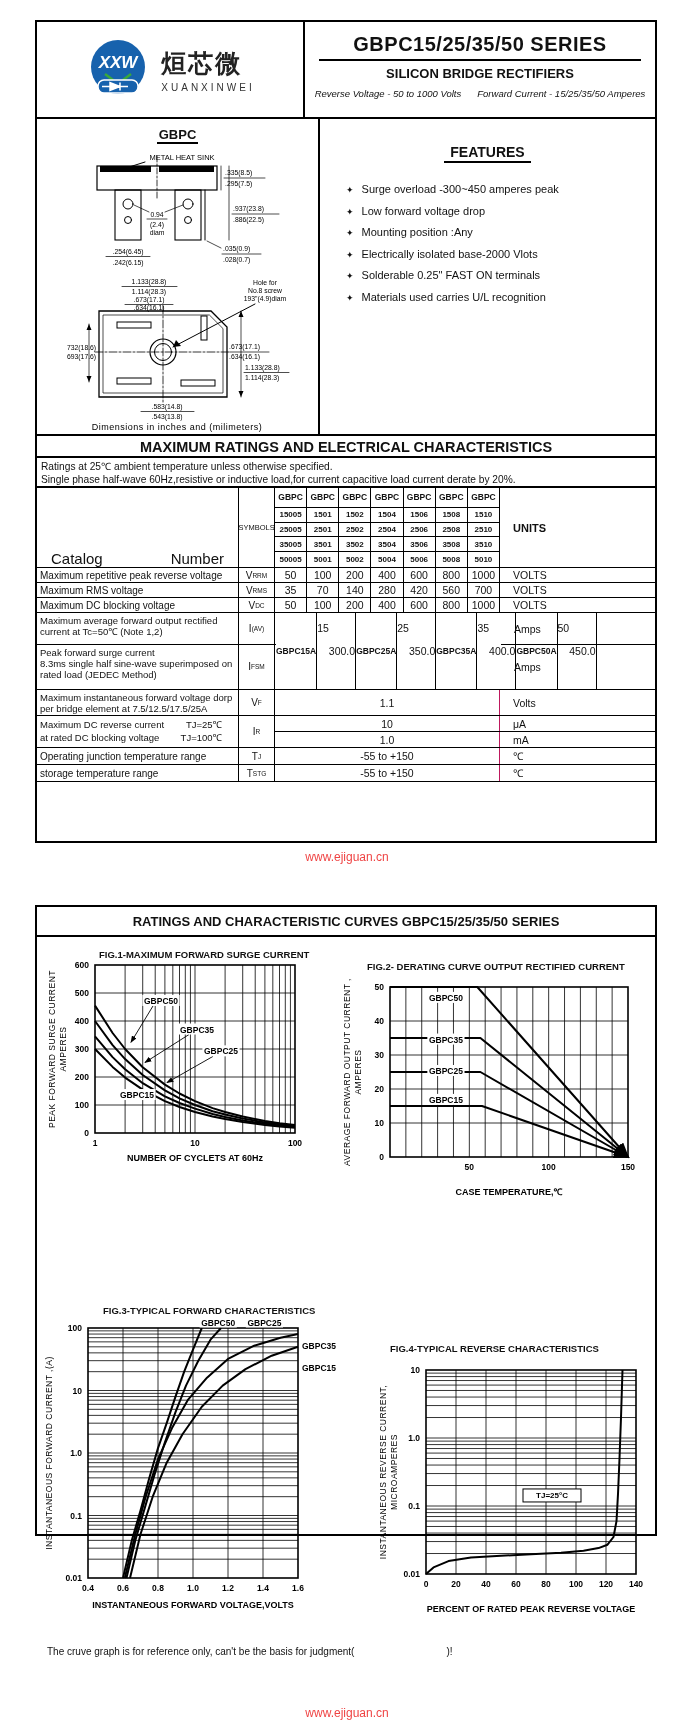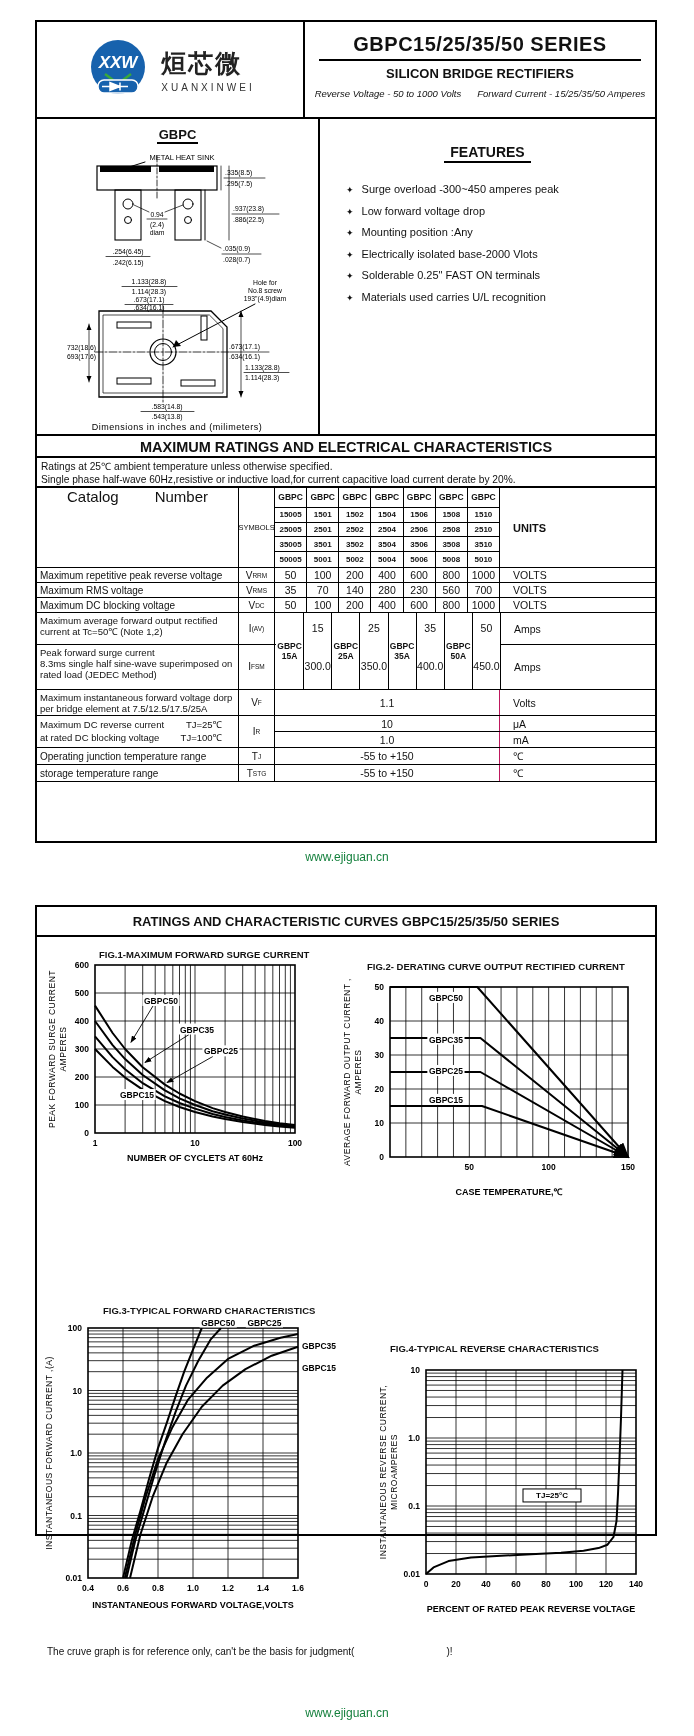--- a/index.html
+++ b/index.html
@@ -1,21 +1,21 @@
 <!DOCTYPE html>
 <html><head>
 <meta charset="utf-8">
 <style>
   *{box-sizing:border-box;margin:0;padding:0}
   html,body{background:#fff}
   body{width:694px;height:1736px;position:relative;font-family:"Liberation Sans",sans-serif;color:#111}
   .page{position:absolute;left:35px;width:622px;border:2px solid #000;background:#fff}
   #page1{top:20px;height:823px}
   #page2{top:905px;height:631px}
-  .site-foot{position:absolute;width:694px;text-align:center;font-size:12px;color:#15803d}
+  .site-foot{position:absolute;width:694px;text-align:center;font-size:12px;color:#ef4444}
   #foot1{top:850px}#foot2{top:1706px}
 
   
   .p1h{display:flex;height:97px;border-bottom:2px solid #000}
   .logo-cell{width:266px;display:flex;align-items:center;justify-content:center;gap:6px}
   .brand-cn{font-size:25px;font-weight:bold;letter-spacing:2px;color:#222}
   .brand-en{font-size:10px;letter-spacing:3px;color:#333;margin-top:2px}
   .title-cell{flex:1;border-left:2px solid #000;text-align:center;padding-top:11px}
   .series-title{font-size:20px;font-weight:bold;letter-spacing:.5px}
   .title-rule{height:2px;background:#000;margin:3px 14px 5px}
@@ -42,40 +42,40 @@
   
   .tbl{font-size:10px}
   .trow,.cat{display:flex;border-bottom:1px solid #000}
   .c-desc{width:202px;border-right:1px solid #000;padding-left:3px}
   .c-sym{width:36px;border-right:1px solid #000;display:flex;align-items:center;justify-content:center}
   .c-sym sub{font-size:6.5px}
   .c-vals{width:225px;display:flex}
   .vcell{flex:1;border-right:1px solid #000;display:flex;align-items:center;justify-content:center;font-size:10.5px}
   .c-unit{flex:1;display:flex;align-items:center;padding-left:13px;font-size:10.5px}
   .cat{height:80px}
-  .cat .c-desc{display:flex;align-items:flex-start;justify-content:space-between;padding:0 30px;font-size:15px}
+  .cat .c-desc{display:flex;align-items:flex-end;justify-content:space-between;padding:0 14px;font-size:15px}
   .cat .c-sym{font-size:7.5px}
   .cat .c-unit{font-weight:bold;font-size:11px}
   .cat-grid{width:225px;display:flex;flex-direction:column}
   .prow{display:flex;height:15px;border-bottom:1px solid #000}
   .prow.fam{height:20px}
   .prow:last-child{border-bottom:0}
   .pcell{flex:1;border-right:1px solid #000;display:flex;align-items:center;justify-content:center;font-size:8px;font-weight:bold}
   .prow.fam .pcell{font-size:8.5px}
   .r15{height:15px}.r15 .c-desc{display:flex;align-items:center}
   .r17{height:17px}.r17 .c-desc{display:flex;align-items:center}
   .multiline{padding-top:2px;line-height:11px;font-size:9.5px}
   
   .combined{display:flex;border-bottom:1px solid #000;height:77px}
   .left-stack{display:flex;flex-direction:column;width:239px}
   .left-stack .lrow{display:flex}
   .left-stack .lrow:first-child{height:32px;border-bottom:1px solid #000}
   .left-stack .lrow:last-child{height:45px}
   .combo{width:225px;display:flex}
-  .subcol{flex:1;border-right:1px solid #000;display:flex;flex-direction:column}
+  .subcol{flex:1;border-right:1px solid #000;display:flex;flex-direction:row}
   .subcol.fam{justify-content:center;align-items:center;font-weight:bold;font-size:8.5px;line-height:10px}
   .subcol.num span:first-child{height:30px;display:flex;align-items:center;justify-content:center;font-size:10.5px}
   .subcol.num span:last-child{flex:1;display:flex;align-items:center;justify-content:center;font-size:10.5px}
   .unit-stack{flex:1;display:flex;flex-direction:column}
   .unit-stack div{display:flex;align-items:center;padding-left:13px;font-size:10.5px}
   .unit-stack div:first-child{height:32px;border-bottom:1px solid #000}
   .unit-stack div:last-child{flex:1}
   .vf{height:26px}
   .single-val{width:225px;border-right:1px solid #be185d;display:flex;align-items:center;justify-content:center;font-size:10.5px}
   .ir{height:32px}
@@ -317,21 +317,21 @@
       <div class="c-desc">Maximum RMS voltage</div>
       <div class="c-sym">
           <span>V</span>
           <sub>RMS</sub>
         </div>
       <div class="c-vals">
           <div class="vcell">35</div>
           <div class="vcell">70</div>
           <div class="vcell">140</div>
           <div class="vcell">280</div>
-          <div class="vcell">230</div>
+          <div class="vcell">420</div>
           <div class="vcell">560</div>
           <div class="vcell">700</div>
         </div>
       <div class="c-unit">VOLTS</div>
     </div>
     <div class="trow r15">
       <div class="c-desc">Maximum DC blocking voltage</div>
       <div class="c-sym">
           <span>V</span>
           <sub>DC</sub>

